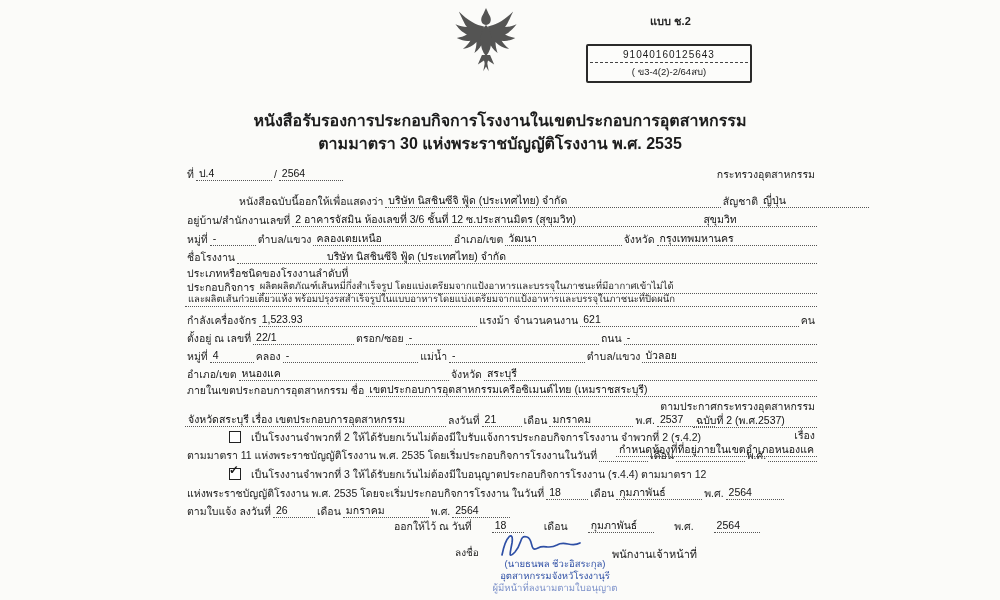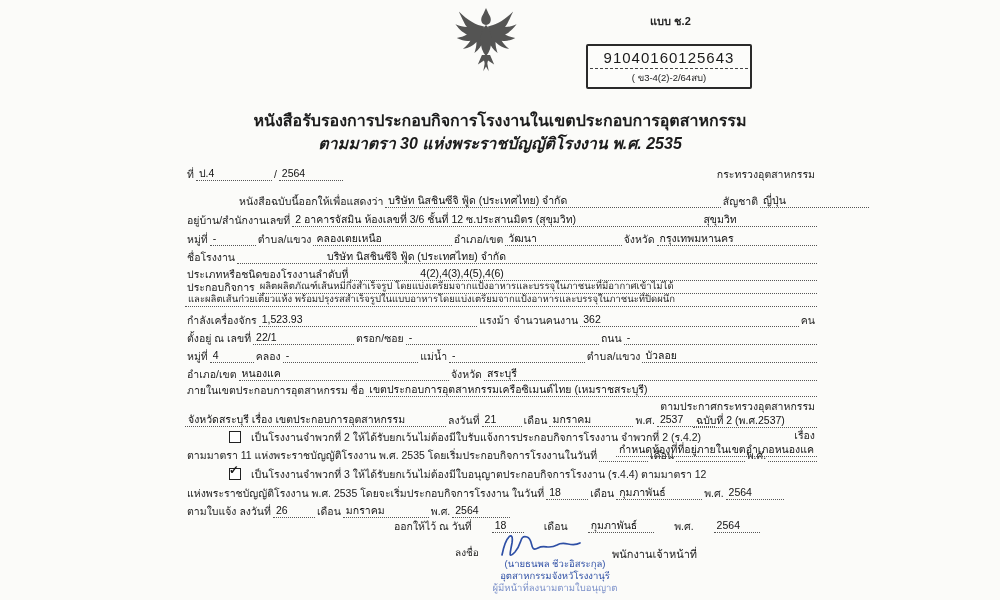--- a/index.html
+++ b/index.html
@@ -23,21 +23,21 @@
   }
   .grow{flex:1;}
   .indent{padding-left:52px;}
   .bold{font-weight:bold;}
   .title{position:absolute;left:0;width:1000px;text-align:center;font-weight:bold;font-size:16px;color:#1c1c1c;}
   .regbox{
     position:absolute;left:586px;top:44px;width:158px;
     border:2px solid #2a2a2a;border-radius:2px;background:#fcfcfa;
     text-align:center;padding:3px 2px 2px 2px;font-size:10.5px;
   }
-  .regbox .num{font-size:15px;letter-spacing:1px;color:#1a1a1a;}
+  .regbox .num{font-size:10px;letter-spacing:1px;color:#1a1a1a;}
   .regbox .sub{border-top:1px dashed #444;margin-top:2px;padding-top:1px;font-size:9.5px;}
   .cb{
     flex:none;width:10px;height:10px;border:1.3px solid #222;
     margin:0 8px 1px 44px;position:relative;background:#fff;
   }
   .cb .mark{
     position:absolute;left:-1px;top:-6px;font-size:12px;color:#1a1a1a;font-weight:bold;
   }
   .blue{color:#2e4fa5;}
   .lightblue{color:#7b90c9;}
@@ -64,21 +64,21 @@
   </div>
 
   <div style="position:absolute;left:650px;top:12px;font-size:11px;" class="bold">แบบ ช.2</div>
 
   <div class="regbox">
     <div class="num">91040160125643</div>
     <div class="sub">( ข3-4(2)-2/64สบ)</div>
   </div>
 
   <div class="title" style="top:108px;">หนังสือรับรองการประกอบกิจการโรงงานในเขตประกอบการอุตสาหกรรม</div>
-  <div class="title" style="top:131px;font-style:italic;">ตามมาตรา 30 แห่งพระราชบัญญัติโรงงาน พ.ศ. 2535</div>
+  <div class="title" style="top:131px;">ตามมาตรา 30 แห่งพระราชบัญญัติโรงงาน พ.ศ. 2535</div>
 
   <div class="line" style="top:166px;">
     <span class="lbl">ที่</span>
     <span class="val" style="width:70px;">ป.4</span>
     <span class="lbl">/</span>
     <span class="val" style="width:58px;">2564</span>
     <span class="grow"></span>
     <span class="lbl">กระทรวงอุตสาหกรรม</span>
   </div>
 
@@ -106,38 +106,37 @@
     <span class="val" style="flex:1.4;">กรุงเทพมหานคร</span>
   </div>
 
   <div class="line" style="top:249px;">
     <span class="lbl">ชื่อโรงงาน</span>
     <span class="val grow" style="text-align:left;padding-left:90px;">บริษัท นิสชินซีจิ ฟู้ด (ประเทศไทย) จำกัด</span>
   </div>
 
   <div class="line" style="top:266px;">
     <span class="lbl">ประเภทหรือชนิดของโรงงานลำดับที่</span>
-    <span class="val grow" style="text-align:left;padding-left:70px;">4(2),4(3),4(5),4(6)</span>
   </div>
 
   <div class="line" style="top:279px;font-size:9.5px;">
     <span class="lbl" style="font-size:10.5px;">ประกอบกิจการ</span>
     <span class="val grow handw">ผลิตผลิตภัณฑ์เส้นหมี่กึ่งสำเร็จรูป โดยแบ่งเตรียมจากแป้งอาหารและบรรจุในภาชนะที่มีอากาศเข้าไม่ได้</span>
   </div>
 
   <div class="line" style="top:292px;font-size:9.5px;">
     <span class="val grow handw">และผลิตเส้นก๋วยเตี๋ยวแห้ง พร้อมปรุงรสสำเร็จรูปในแบบอาหารโดยแบ่งเตรียมจากแป้งอาหารและบรรจุในภาชนะที่ปิดผนึก</span>
   </div>
 
   <div class="line" style="top:312px;">
     <span class="lbl">กำลังเครื่องจักร</span>
     <span class="val" style="flex:1.6;">1,523.93</span>
     <span class="lbl">แรงม้า</span>
     <span class="lbl">จำนวนคนงาน</span>
-    <span class="val" style="flex:1.6;">362</span>
+    <span class="val" style="flex:1.6;">621</span>
     <span class="lbl">คน</span>
   </div>
 
   <div class="line" style="top:330px;">
     <span class="lbl">ตั้งอยู่ ณ เลขที่</span>
     <span class="val" style="width:95px;">22/1</span>
     <span class="lbl">ตรอก/ซอย</span>
     <span class="val" style="flex:1;">-</span>
     <span class="lbl">ถนน</span>
     <span class="val" style="flex:1;">-</span>

